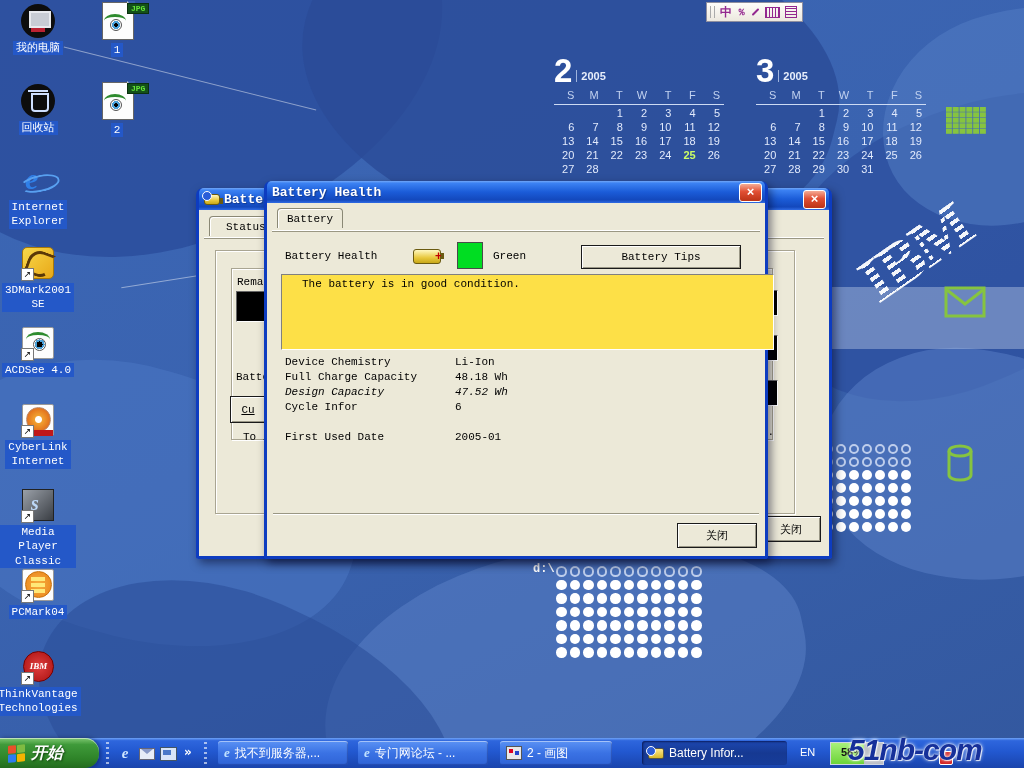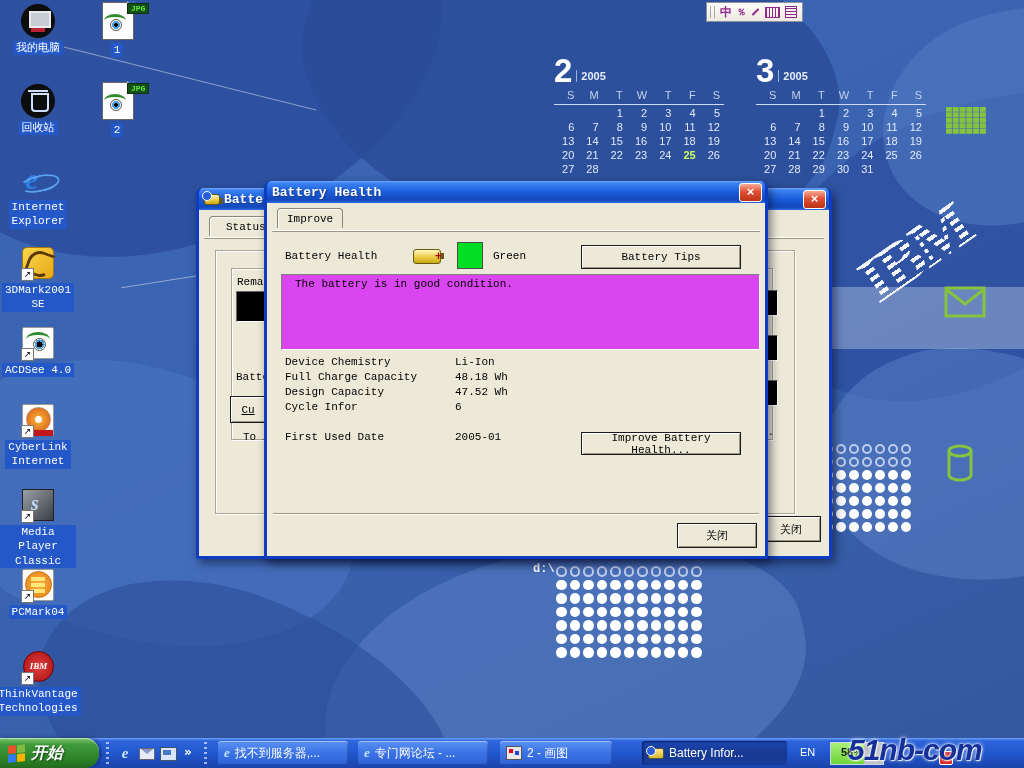--- a/index.html
+++ b/index.html
@@ -104,22 +104,22 @@
         font:bold 13px/15px "Liberation Sans",sans-serif;text-align:center;}
   .client{position:relative;background:#ece9d8;height:calc(100% - 22px);font-family:"Liberation Mono",monospace;}
   .tab{position:absolute;padding:4px 9px 3px;background:#ece9d8;border:1px solid #8a8875;border-bottom:none;
        border-radius:4px 4px 0 0;font:11px "Liberation Mono",monospace;box-shadow:inset 1px 1px 0 #fff;z-index:2;}
   .tabline{position:absolute;left:5px;right:5px;top:27px;height:1px;background:#fff;box-shadow:0 1px 0 #9a9783;}
   .cbtn{position:absolute;background:#ece9d8;border:1px solid #1a1a1a;
         box-shadow:inset 1px 1px 0 #fff,inset -1px -1px 0 #9a9786;
         font:11px "Liberation Mono",monospace;text-align:center;display:flex;align-items:center;justify-content:center;}
   .lbl{position:absolute;font:11px "Liberation Mono",monospace;color:#000;white-space:nowrap;}
   .groupbox{position:absolute;border:1px solid #a9a592;box-shadow:1px 1px 0 #fff,inset 1px 1px 0 #fff;}
-  .sunkbox{position:absolute;border:1px solid;border-color:#808080 #fff #fff #808080;background:#d946ef;
-           font:11px "Liberation Mono",monospace;padding:3px 13px;}
+  .sunkbox{position:absolute;border:1px solid;border-color:#808080 #fff #fff #808080;background:#fde047;
+           font:11px "Liberation Mono",monospace;padding:3px 20px;}
   .blackgauge{position:absolute;background:#000;border:1px solid;border-color:#666 #fff #fff #666;}
   .sepline{position:absolute;height:1px;background:#9a9783;box-shadow:0 1px 0 #fff;}
   .batt-icon{position:absolute;width:26px;height:13px;background:linear-gradient(#fff8c0,#e8c83c 60%,#c8a818);
              border:1px solid #6a5a10;border-radius:3px;}
   .batt-icon::after{content:"";position:absolute;right:-4px;top:3px;width:3px;height:6px;background:#6a5a10;}
   .batt-plus{position:absolute;right:-2px;top:-1px;color:#c00000;font:bold 12px "Liberation Sans",sans-serif;}
   .swatch{position:absolute;width:24px;height:25px;border:1px solid #4a4a4a;}
   .spec{position:absolute;left:18px;font:11px "Liberation Mono",monospace;white-space:nowrap;}
   .spec .sl{display:inline-block;width:170px;}
   
@@ -601,49 +601,48 @@
       <div class="cbtn" style="left:562px;top:306px;width:58px;height:24px;">关闭</div>
     </div>
   </div>
 
   <div class="xpwin" style="left:264px;top:181px;width:498px;height:375px;z-index:6;">
     <div class="titlebar">
       <span class="titletext">Battery Health</span>
       <span class="xbtn">×</span>
     </div>
     <div class="client">
-      <span class="tab" style="left:10px;top:5px;">Improve</span>
+      <span class="tab" style="left:10px;top:5px;">Battery</span>
       <div class="tabline"></div>
 
       <span class="lbl" style="left:18px;top:47px;">Battery Health</span>
       <span class="batt-icon" style="left:146px;top:46px;">
           <span class="batt-plus">+</span>
         </span>
       <span class="swatch" style="left: 190px; top: 39px; background: rgb(0, 221, 34);"></span>
       <span class="lbl" style="left:226px;top:47px;">Green</span>
       <div class="cbtn" style="left:314px;top:42px;width:158px;height:22px;">Battery Tips</div>
 
       <div class="sunkbox" style="left:14px;top:71px;width:451px;height:68px;">The battery is in good condition.</div>
 
       <div class="spec" style="top:153px;">
         <span class="sl">Device Chemistry</span><span class="sv">Li-Ion</span>
       </div>
       <div class="spec" style="top:168px;">
         <span class="sl">Full Charge Capacity</span><span class="sv">48.18 Wh</span>
       </div>
-      <div class="spec" style="top:183px;">
+      <div class="spec" style="top:183px;font-style:italic;">
         <span class="sl">Design Capacity</span><span class="sv">47.52 Wh</span>
       </div>
       <div class="spec" style="top:198px;">
         <span class="sl">Cycle Infor</span><span class="sv">6</span>
       </div>
       <div class="spec" style="top:228px;">
         <span class="sl">First Used Date</span><span class="sv">2005-01</span>
       </div>
-      <div class="cbtn" style="left:314px;top:229px;width:158px;height:21px;">Improve Battery Health...</div>
 
       <div class="sepline" style="left:6px;right:6px;top:310px;"></div>
       <div class="cbtn" style="left:410px;top:320px;width:78px;height:23px;">关闭</div>
     </div>
   </div>
 
   <div class="taskbar">
     <div class="start-button">
       <span class="winflag">
         <i style="background:#e8512b;"></i>

